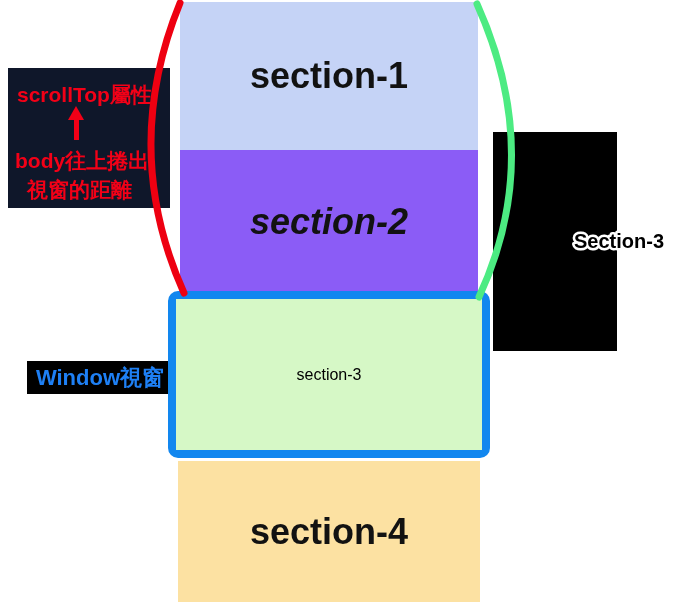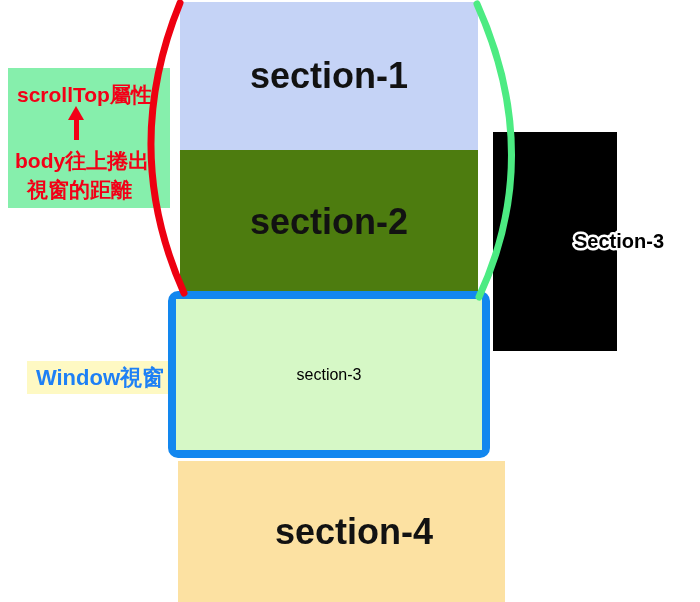--- a/index.html
+++ b/index.html
@@ -15,21 +15,21 @@
   .section {
     position: absolute;
     display: flex; align-items: center; justify-content: center;
   }
   .section .sec-label {
     font-size: 36px; font-weight: bold; color: #121212;
     letter-spacing: 0px;
   }
   #section-1 { left: 180px; top: 2px;   width: 298px; height: 148px; }
   #section-2 { left: 180px; top: 150px; width: 298px; height: 144px; }
-  #section-4 { left: 178px; top: 461px; width: 302px; height: 141px; padding-left: 25px; }
+  #section-4 { left: 178px; top: 461px; width: 302px; height: 141px; }
 
   
   #window-box {
     position: absolute;
     left: 168px; top: 291px;
     width: 306px; height: 151px;
     border-style: solid; border-width: 8px;
     border-radius: 10px;
     z-index: 2;
   }
@@ -84,41 +84,41 @@
     font-weight: bold; font-size: 20px;
   }
 </style>
 </head>
 <body>
 
 <div id="section-1" class="section" style="background-color: rgb(197, 211, 246);">
   <span class="sec-label">section-1</span>
 </div>
 
-<div id="section-2" class="section" style="background-color: #4d7c0f;">
+<div id="section-2" class="section" style="background-color: #8b5cf6; font-style: italic;">
   <span class="sec-label">section-2</span>
 </div>
 
 <div id="window-box" style="border-color: rgb(18, 135, 239);">
   <div id="section-3" style="background-color: rgb(214, 248, 198);">
     <span class="sec-label">section-3</span>
   </div>
 </div>
 
 <div id="section-4" class="section" style="background-color: rgb(252, 225, 162);">
   <span class="sec-label">section-4</span>
 </div>
 
-<div id="scrolltop-box" style="background-color: #86efac; text-align: center;">
+<div id="scrolltop-box" style="background-color: #0f172a; text-align: center;">
   <span id="scrolltop-title" class="ann-line" style="color: rgb(243, 0, 23);">scrollTop屬性</span>
   <span id="scrolltop-desc1" class="ann-line" style="color: rgb(243, 0, 23);">body往上捲出</span>
   <span id="scrolltop-desc2" class="ann-line" style="color: rgb(243, 0, 23);">視窗的距離</span>
 </div>
 
-<div id="window-label-box" style="background-color: #fef9c3;">
+<div id="window-label-box" style="background-color: #000000;">
   <span class="win-label" style="color: rgb(30, 128, 245);">Window視窗</span>
 </div>
 
 <div id="right-box" style="background-color: rgb(0, 0, 0);"></div>
 
 <svg id="overlay" viewBox="0 0 700 602" xmlns="http://www.w3.org/2000/svg">
 
   <path d="M 180,3 Q 120,150 184,293" fill="none" stroke-width="7" stroke-linecap="round" stroke="#ee0011"></path>
 
   <path d="M 477,4 Q 545,155 479,297" fill="none" stroke-width="7" stroke-linecap="round" stroke="#4ceb82"></path>

